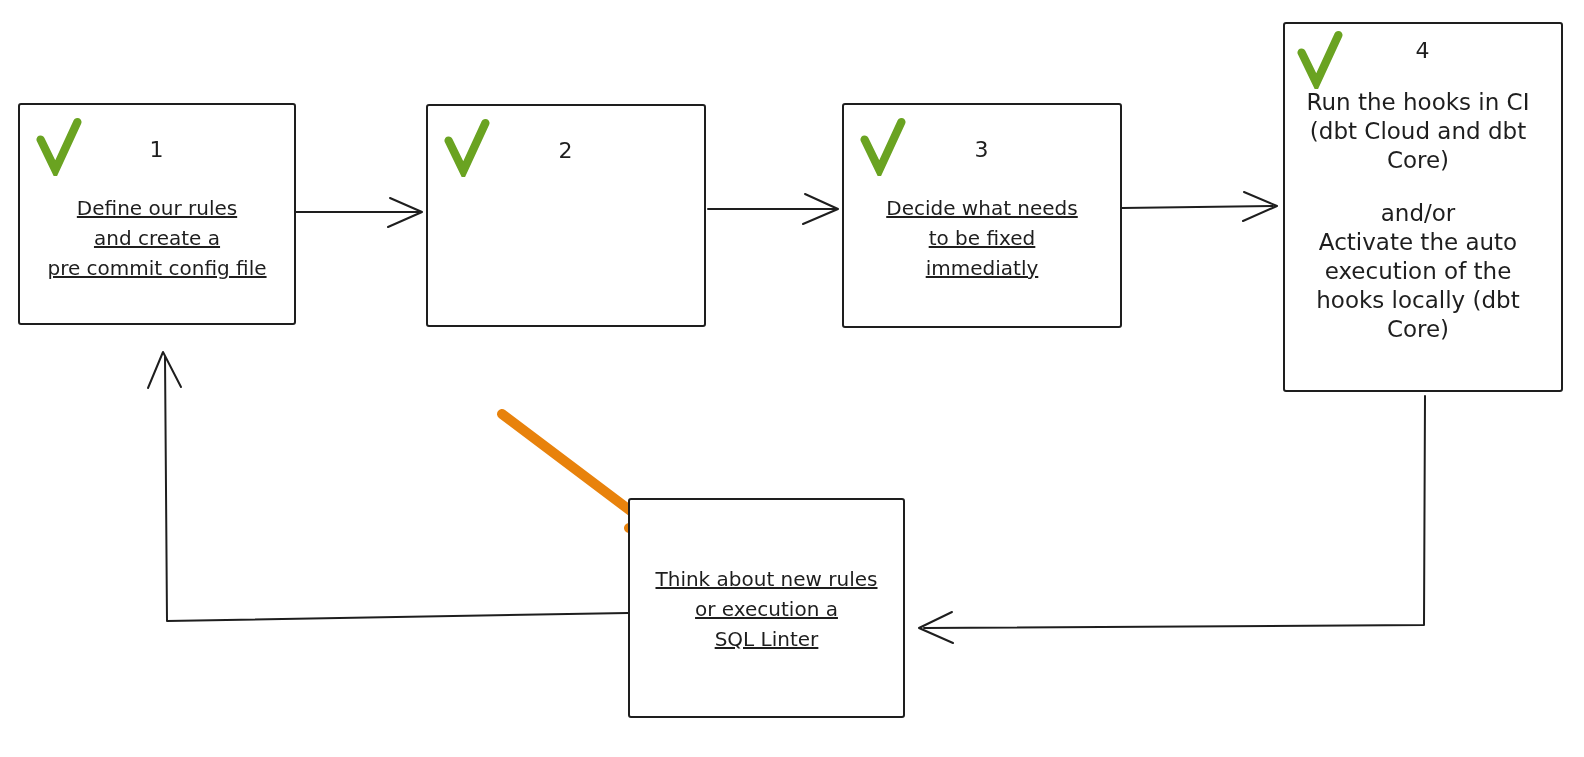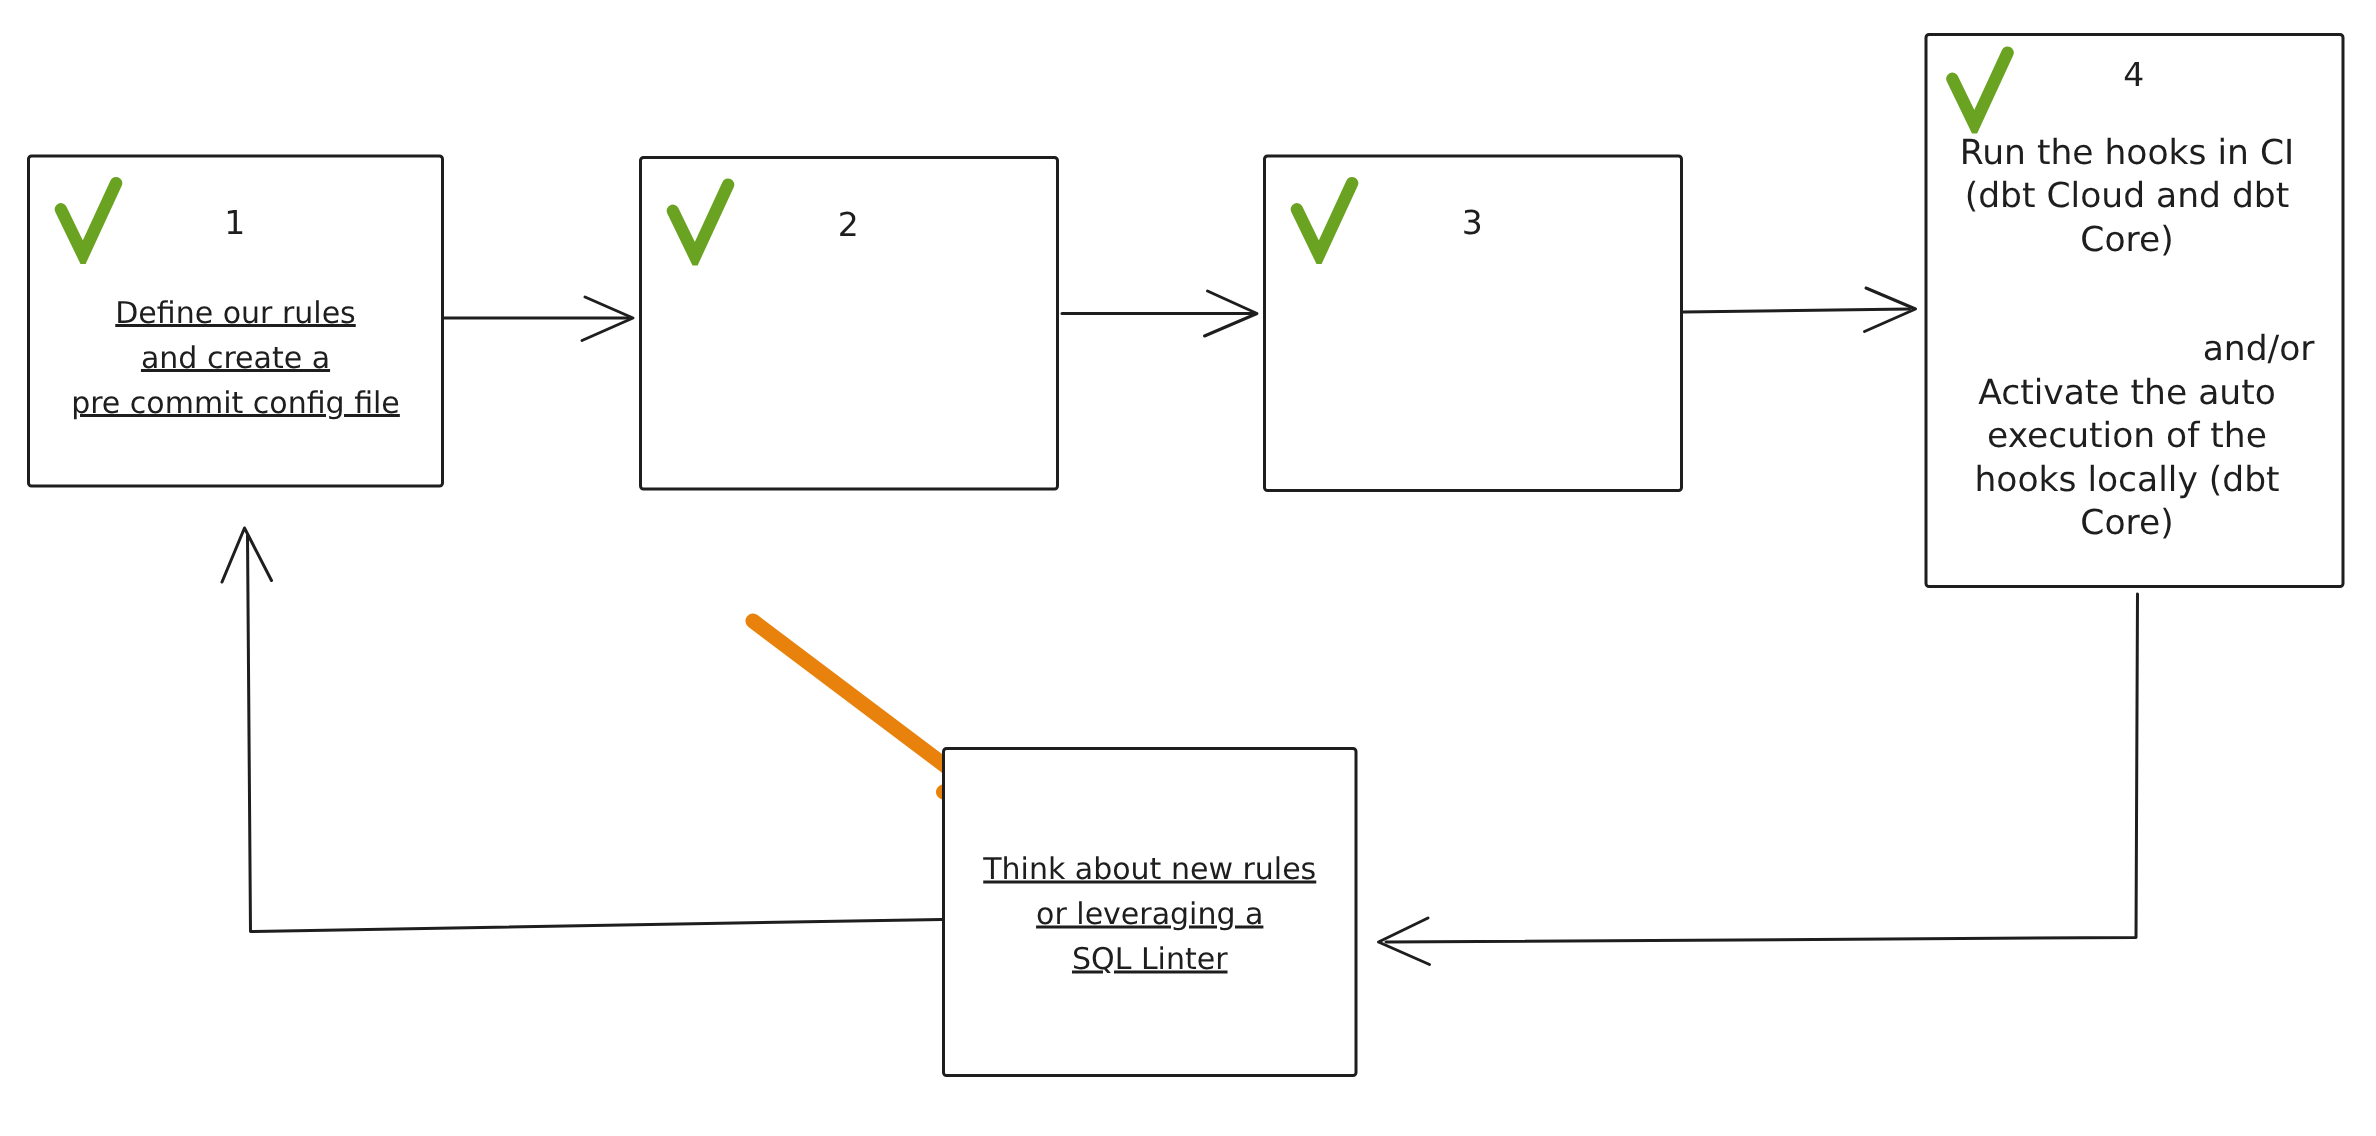--- a/index.html
+++ b/index.html
@@ -49,21 +49,21 @@
     text-decoration: underline;
   }
   .step1 .txt, .step2 .txt, .step3 .txt { top: 88px; }
   .step4 .txt-group {
     position: absolute;
     left: 8px; right: 18px; top: 64px;
     font-size: 23px;
     line-height: 29px;
   }
   .step4 .txt-group p { white-space: pre-line; }
-  .step4 .connector { margin-top: 44px; text-align: right; }
+  .step4 .connector { margin-top: 24px; }
   .step4 .body-bottom { }
   .loop-box .txt { top: 64px; }
 
   .step1 { left: 18px;   top: 103px; width: 278px; height: 222px; }
   .step2 { left: 426px;  top: 104px; width: 280px; height: 223px; }
   .step3 { left: 842px;  top: 103px; width: 280px; height: 225px; }
   .step4 { left: 1283px; top: 22px;  width: 280px; height: 370px; }
   .loop-box { left: 628px; top: 498px; width: 277px; height: 220px; }
 </style>
 </head>
@@ -105,20 +105,23 @@
       <polyline points="5,24 21,57 45,5" fill="none" stroke="#6aa321" stroke-width="9" stroke-linecap="round"></polyline>
     </svg>
     <div class="num">2</div>
   </div>
 
   <div class="box step3">
     <svg class="check" viewBox="0 0 50 62">
       <polyline points="5,24 21,57 45,5" fill="none" stroke="#6aa321" stroke-width="9" stroke-linecap="round"></polyline>
     </svg>
     <div class="num">3</div>
+    <div class="txt">Decide what needs
+to be fixed
+immediatly</div>
   </div>
 
   <div class="box step4">
     <svg class="check" viewBox="0 0 50 62">
       <polyline points="5,24 21,57 45,5" fill="none" stroke="#6aa321" stroke-width="9" stroke-linecap="round"></polyline>
     </svg>
     <div class="num">4</div>
     <div class="txt-group">
       <p>Run the hooks in CI
 (dbt Cloud and dbt
@@ -126,17 +129,17 @@
       <p class="connector">and/or</p>
       <p class="body-bottom">Activate the auto
 execution of the
 hooks locally (dbt
 Core)</p>
     </div>
   </div>
 
   <div class="box loop-box">
     <div class="txt">Think about new rules
-or leveraging a
+or execution a
 SQL Linter</div>
   </div>
 
 </div>
 
 </body></html>

